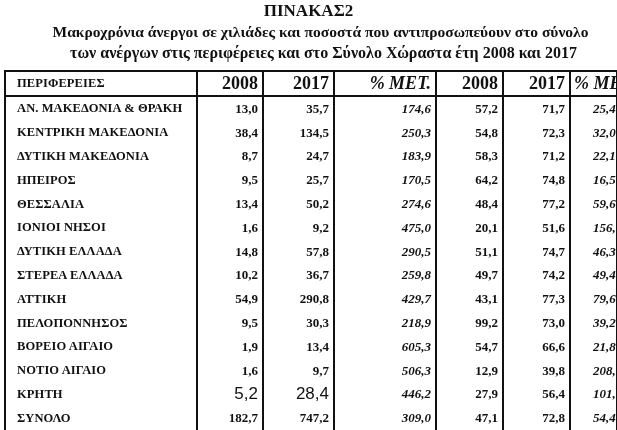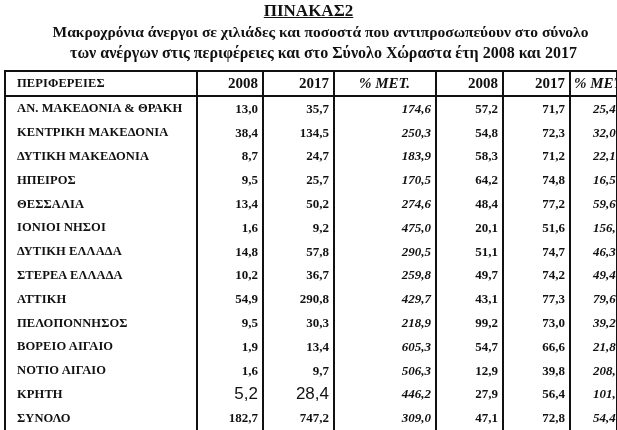--- a/index.html
+++ b/index.html
@@ -1,26 +1,26 @@
 <!DOCTYPE html>
 <html><head>
   <meta charset="utf-8">
   <style>
     html, body { margin: 0; padding: 0; background: #ffffff; }
     body { width: 617px; height: 430px; overflow: hidden; position: relative; font-family: "Liberation Serif", serif; color: #111; }
-    .title { position: absolute; left: 0; width: 617px; top: 0px; text-align: center; font-weight: bold; font-size: 17px; line-height: 22px; text-decoration: underline; }
+    .title { position: absolute; left: 0; width: 617px; top: 0px; text-align: center; font-weight: bold; font-size: 17px; line-height: 22px; }
     .subtitle1 { position: absolute; left: 12px; width: 617px; top: 22px; text-align: center; font-weight: bold; font-size: 15.5px; line-height: 20px; white-space: nowrap; }
     .subtitle2 { position: absolute; left: 30px; width: 587px; top: 43px; text-align: center; font-weight: bold; font-size: 16px; line-height: 20px; white-space: nowrap; }
     table.data { position: absolute; left: 4px; top: 70px; border-collapse: collapse; table-layout: fixed; width: 612px; border: 2px solid #111; }
     table.data td, table.data th { padding: 0 4px; font-weight: bold; font-size: 13px; height: 23.8px; white-space: nowrap; overflow: hidden; border-left: 2px solid #111; border-right: 2px solid #111; }
-    table.data thead th { border-bottom: 2px solid #111; height: 23px; font-size: 15px; }
+    table.data thead th { border-bottom: 2px solid #111; height: 23px; font-size: 18px; }
     table.data th.region-h, table.data td.region { text-align: left; font-size: 12.5px; padding-left: 11px; letter-spacing: 0.1px; }
     table.data td.num, table.data th.num { text-align: right; }
     table.data td.pct { text-align: right; font-style: italic; padding-left: 22px; }
-    table.data th.pct-h { text-align: center; font-style: italic; padding-left: 3px; }
+    table.data th.pct-h { text-align: right; font-style: italic; padding-left: 3px; }
     td.sans { font-family: "Liberation Sans", sans-serif; font-weight: normal !important; font-size: 17px !important; }
     tbody tr:last-child td { height: 24px; }
   </style>
 </head>
 <body>
 
 <div class="title">ΠΙΝΑΚΑΣ2</div>
 <div class="subtitle1">Μακροχρόνια άνεργοι  σε χιλιάδες και ποσοστά που αντιπροσωπεύουν στο σύνολο</div>
 <div class="subtitle2">των ανέργων στις περιφέρειες και στο Σύνολο Χώραστα έτη  2008 και 2017</div>
 

